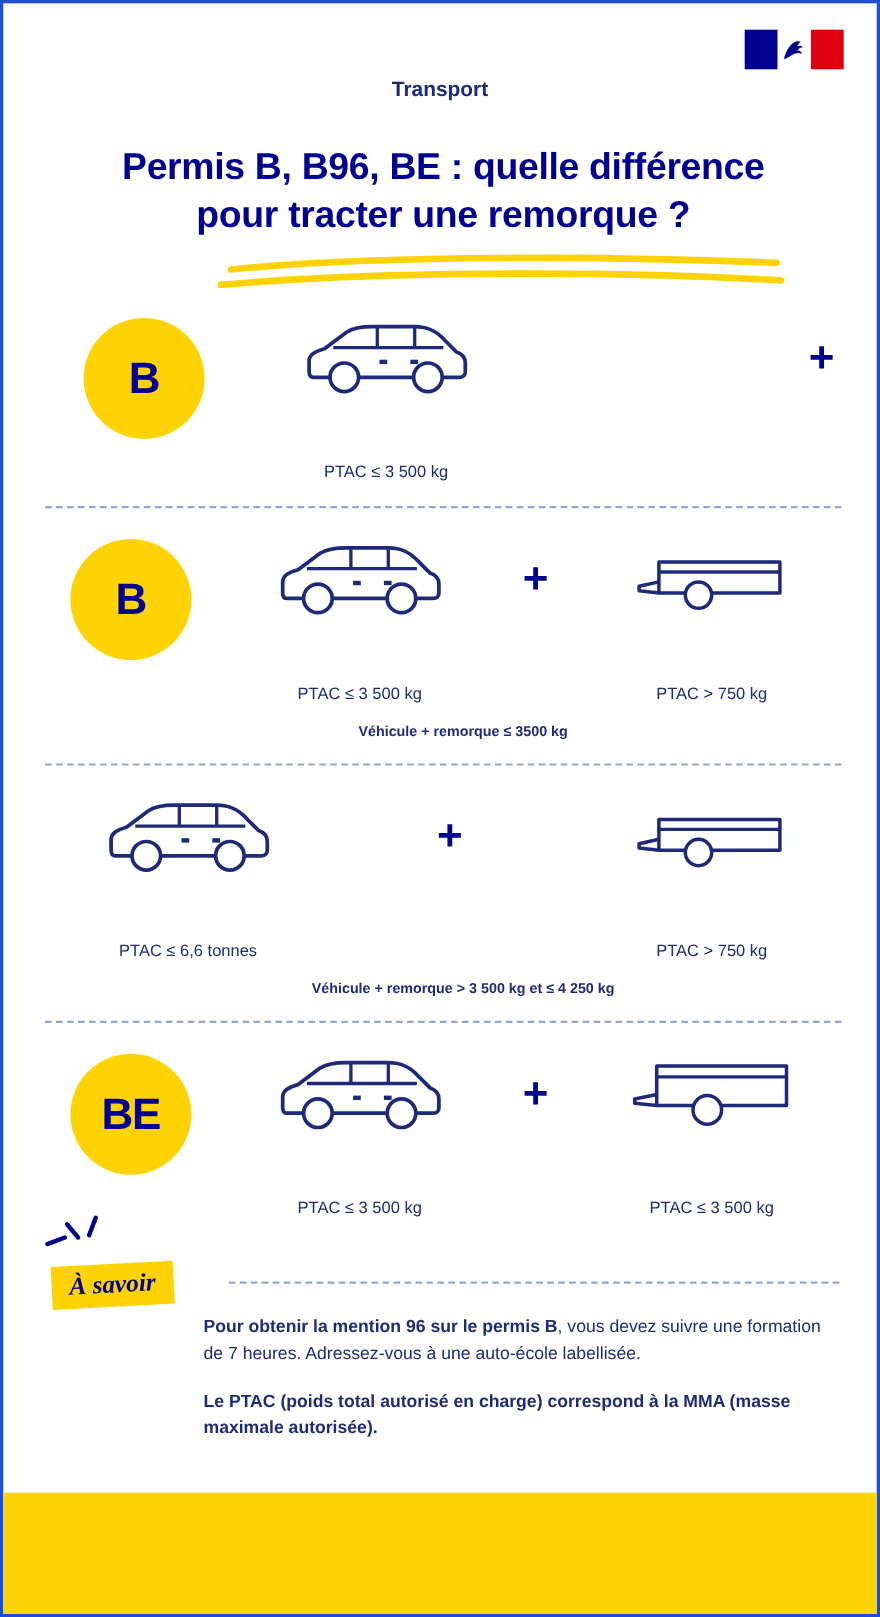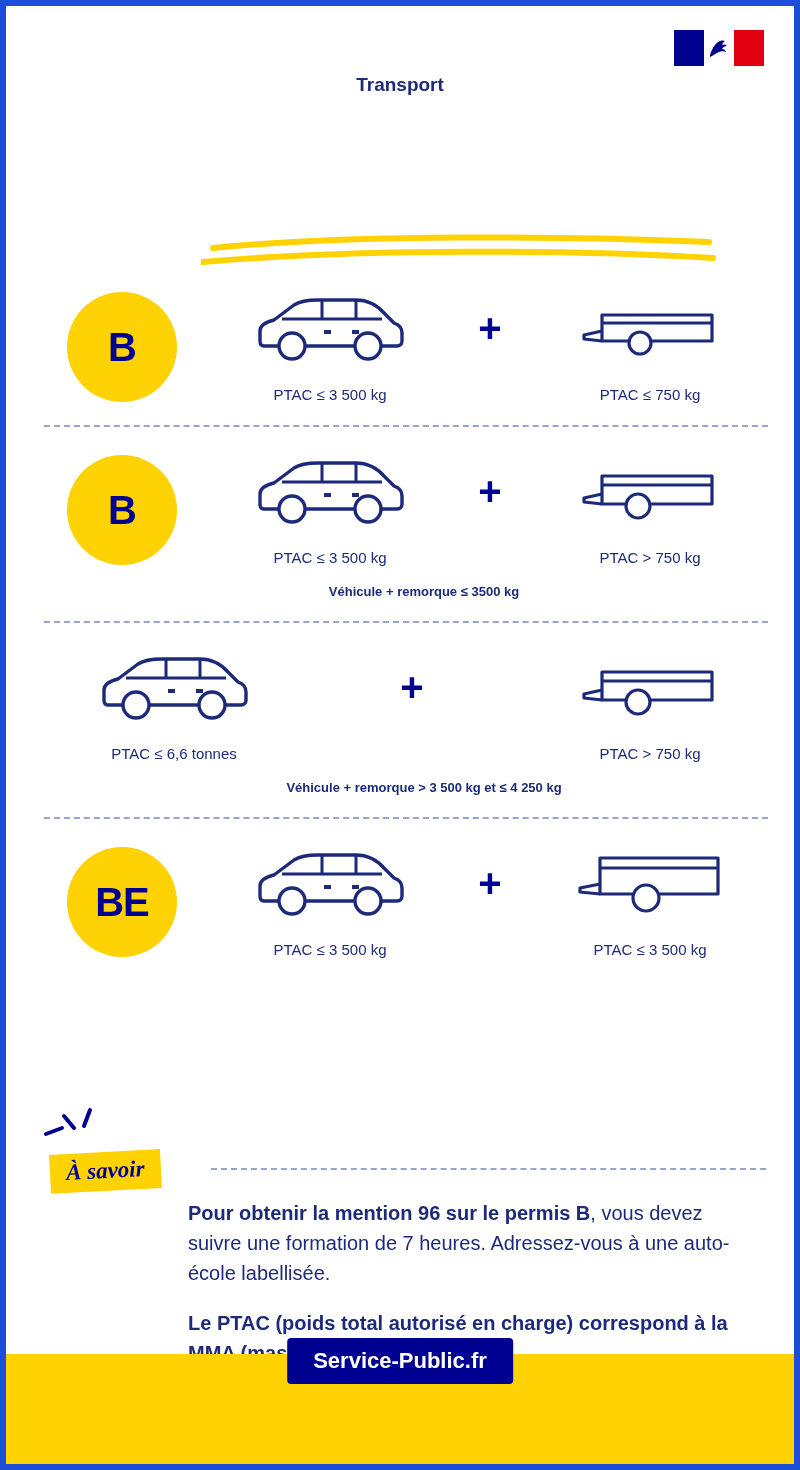--- a/index.html
+++ b/index.html
@@ -7,21 +7,21 @@
     width: 800px;
     height: 1470px;
     background: #ffffff;
     font-family: "Liberation Sans", sans-serif;
   }
   .page {
     position: relative;
     width: 800px;
     height: 1470px;
     background: #ffffff;
-    border: 6px solid #1d4ed8;
+    border: 3px solid #1d4ed8;
     overflow: hidden;
   }
 
   
   .flag-block {
     position: absolute;
     top: 24px;
     right: 30px;
     width: 90px;
     height: 36px;
@@ -108,20 +108,21 @@
     display: flex;
     align-items: flex-start;
     justify-content: space-between;
     padding-right: 26px;
   }
   .cell {
     display: flex;
     flex-direction: column;
     align-items: center;
     width: 260px;
+    gap: 38px;
   }
   .cell .art { height: 92px; display: flex; align-items: center; justify-content: center; }
   .cell .cap {
     margin-top: 12px;
     color: #1d2a7a;
     font-size: 15px;
     white-space: nowrap;
   }
   .plus {
     color: #000091;
@@ -169,21 +170,21 @@
     top: 62px;
     width: 555px;
     border-top: 2px dashed #9aa3c8;
   }
   .note {
     position: absolute;
     left: 182px;
     top: 92px;
     width: 570px;
     color: #1d2a7a;
-    font-size: 20px;
+    font-size: 16px;
     line-height: 1.5;
   }
   .note p + p { margin-top: 20px; }
   .note b { font-weight: bold; }
 
   
   .footer-band {
     position: absolute;
     left: 0; bottom: 0;
     width: 800px;
@@ -215,20 +216,24 @@
     <div class="flag-white">
       <svg class="marianne" viewBox="0 0 26 26">
         <path d="M4 20 C6 14 8 10 12 7 C14 5.5 17 5 19 6 C17.5 7 16.5 8.5 16 10 C18 9 20 9.5 21 11 C19 11 17 12 16 14 C18 14 19.5 15 20 17 C17.5 15.5 14 16 11 18 C8.5 19.5 6 21 4 22 Z" fill="#000091"></path>
       </svg>
     </div>
     <div class="flag-red"></div>
   </div>
 
   <div class="kicker">Transport</div>
 
+  <div class="title">
+    <div>Permis B, B96, BE : quelle différence</div>
+    <div>pour tracter une remorque ?</div>
+  </div>
 
   <svg class="underline-svg" viewBox="0 0 520 45">
     <path d="M12 20 C150 6 370 8 508 14" stroke="#ffd204" stroke-width="6" fill="none" stroke-linecap="round"></path>
     <path d="M2 34 C160 20 380 22 512 30" stroke="#ffd204" stroke-width="6" fill="none" stroke-linecap="round"></path>
   </svg>
 
   <div class="rows">
 
     <div class="row">
       <div class="row-main">
@@ -244,31 +249,20 @@
                 <path d="M70 9 L70 28 M104 10 L104 28" stroke="#1d2a7a" stroke-width="3"></path>
                 <circle cx="40" cy="55" r="13" fill="#fff" stroke="#1d2a7a" stroke-width="3.4"></circle>
                 <circle cx="116" cy="55" r="13" fill="#fff" stroke="#1d2a7a" stroke-width="3.4"></circle>
                 <rect x="72" y="39" width="7" height="4" fill="#1d2a7a"></rect>
                 <rect x="100" y="39" width="7" height="4" fill="#1d2a7a"></rect>
               </svg>
             </div>
             <div class="cap">PTAC ≤ 3 500 kg</div>
           </div>
           <div class="plus">+</div>
-          <div class="cell">
-            <div class="art">
-              <svg width="140" height="62" viewBox="0 0 140 62">
-                <path d="M22 18 L132 18 L132 44 L22 44 Z" fill="none" stroke="#1d2a7a" stroke-width="3.2" stroke-linejoin="round"></path>
-                <path d="M22 26 L132 26" stroke="#1d2a7a" stroke-width="3"></path>
-                <path d="M22 34 L4 38 L4 42 L22 44" fill="none" stroke="#1d2a7a" stroke-width="3.2" stroke-linejoin="round"></path>
-                <circle cx="60" cy="46" r="11" fill="#fff" stroke="#1d2a7a" stroke-width="3.2"></circle>
-              </svg>
-            </div>
-            <div class="cap">PTAC ≤ 750 kg</div>
-          </div>
         </div>
       </div>
       <div class="divider"></div>
     </div>
 
     <div class="row" style="margin-top:18px;">
       <div class="row-main">
         <div class="badge-wrap">
           <div class="badge">B</div>
         </div>
@@ -390,15 +384,14 @@
       <p>
         <b>Pour obtenir la mention 96 sur le permis B</b><span>, vous devez suivre une formation de 7 heures. Adressez-vous à une auto-école labellisée.</span>
       </p>
       <p>
         <b>Le PTAC (poids total autorisé en charge) correspond à la MMA (masse maximale autorisée).</b>
       </p>
     </div>
   </div>
 
   <div class="footer-band"></div>
-  <div class="logo">Service-Public.fr</div>
 
 </div>
 
 </body></html>

